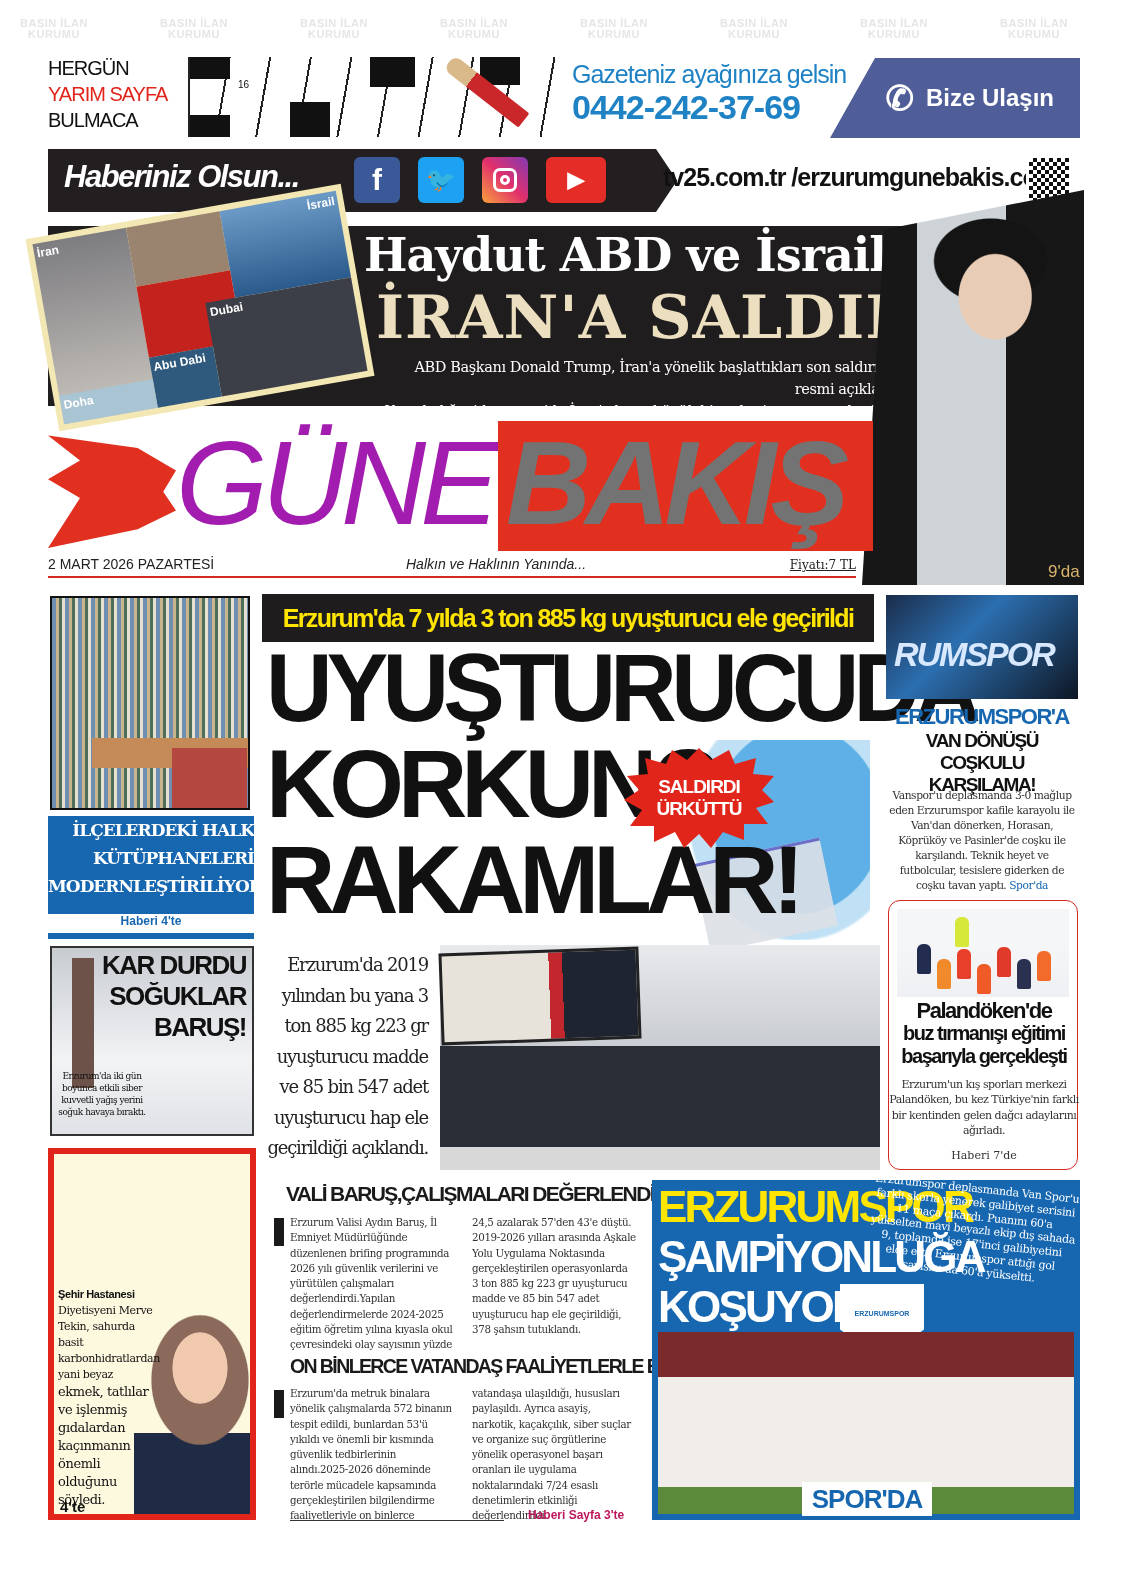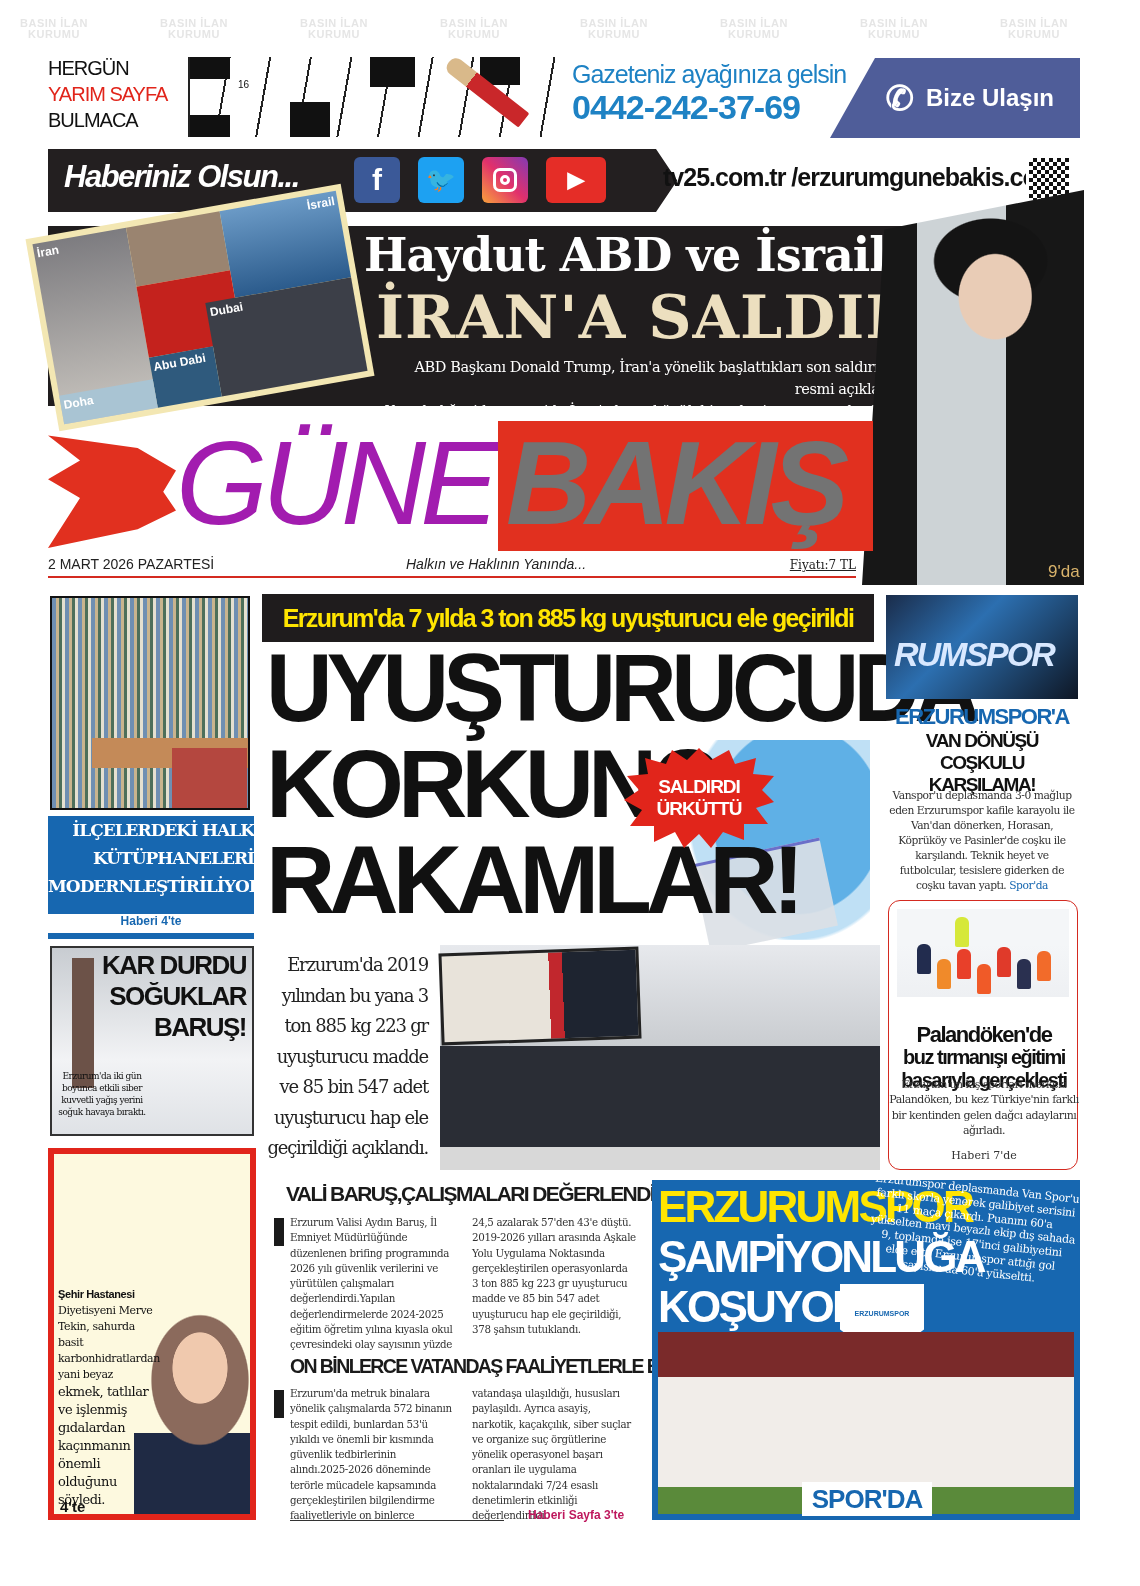--- a/index.html
+++ b/index.html
@@ -106,21 +106,21 @@
   #bus-text { left: 8px; top: 40px; font-weight: 700; font-size: 34px; color: #d8e8ff; font-style: italic; letter-spacing: -2px; }
   #erz-head { left: 886px; top: 704px; width: 192px; text-align: center; }
   #erz-head .l1 { font-weight: 700; font-size: 22px; color: #1767b0; letter-spacing: -1.5px; line-height: 26px; }
   #erz-head .l2 { font-weight: 700; font-size: 19px; color: #111; letter-spacing: -1.4px; line-height: 22px; }
   #erz-body { left: 886px; top: 788px; width: 192px; text-align: center; font-family: "DejaVu Serif", serif; font-size: 10.7px; line-height: 15px; letter-spacing: -0.45px; color: #333; }
   #erz-body span { color: #1767b0; }
 
   #pal-box { left: 888px; top: 900px; width: 190px; height: 270px; border: 1.5px solid #d42a20; border-radius: 12px; }
   #pal-photo { left: 8px; top: 8px; width: 172px; height: 88px; background: linear-gradient(#f4f6f8 0 40%, #eef0f3); }
   .climber { position:absolute; width: 14px; height: 30px; border-radius: 6px 6px 2px 2px; }
-  #pal-head { left: 0; top: 98px; width: 190px; text-align: center; font-weight: 700; font-size: 20px; line-height: 23px; letter-spacing: -1.5px; color: #111; margin-top: 24px; }
+  #pal-head { left: 0; top: 98px; width: 190px; text-align: center; font-weight: 700; font-size: 20px; line-height: 23px; letter-spacing: -1.5px; color: #111; }
   #pal-body { left: 0; top: 176px; width: 190px; text-align: center; font-family: "DejaVu Serif", serif; font-size: 11px; line-height: 15.3px; letter-spacing: -0.5px; color: #333; }
   #pal-ref { left: 0; top: 248px; width: 190px; text-align: center; font-family: "DejaVu Serif", serif; font-size: 11px; color: #333; }
 
   #spor-box { left: 652px; top: 1180px; width: 428px; height: 340px; background: #1767b0; }
   #spor-head { left: 6px; top: 2px; font-weight: 700; font-size: 44px; line-height: 50px; letter-spacing: -2.8px; }
   #spor-head .y { color: #ffe500; }
   #spor-head .w { color: #fff; }
   #spor-crest { left: 188px; top: 104px; width: 84px; height: 76px; background: #fff; clip-path: polygon(0 0, 100% 0, 100% 60%, 50% 100%, 0 60%); }
   #spor-crest-label { left: 188px; top: 130px; width: 84px; text-align: center; font-size: 7px; font-weight: 700; color: #1767b0; }
   #spor-text { left: 218px; top: 2px; width: 206px; text-align: center; font-family: "DejaVu Serif", serif; font-size: 11px; line-height: 13.8px; color: #fff; transform: rotate(6deg); letter-spacing: -0.3px; }

